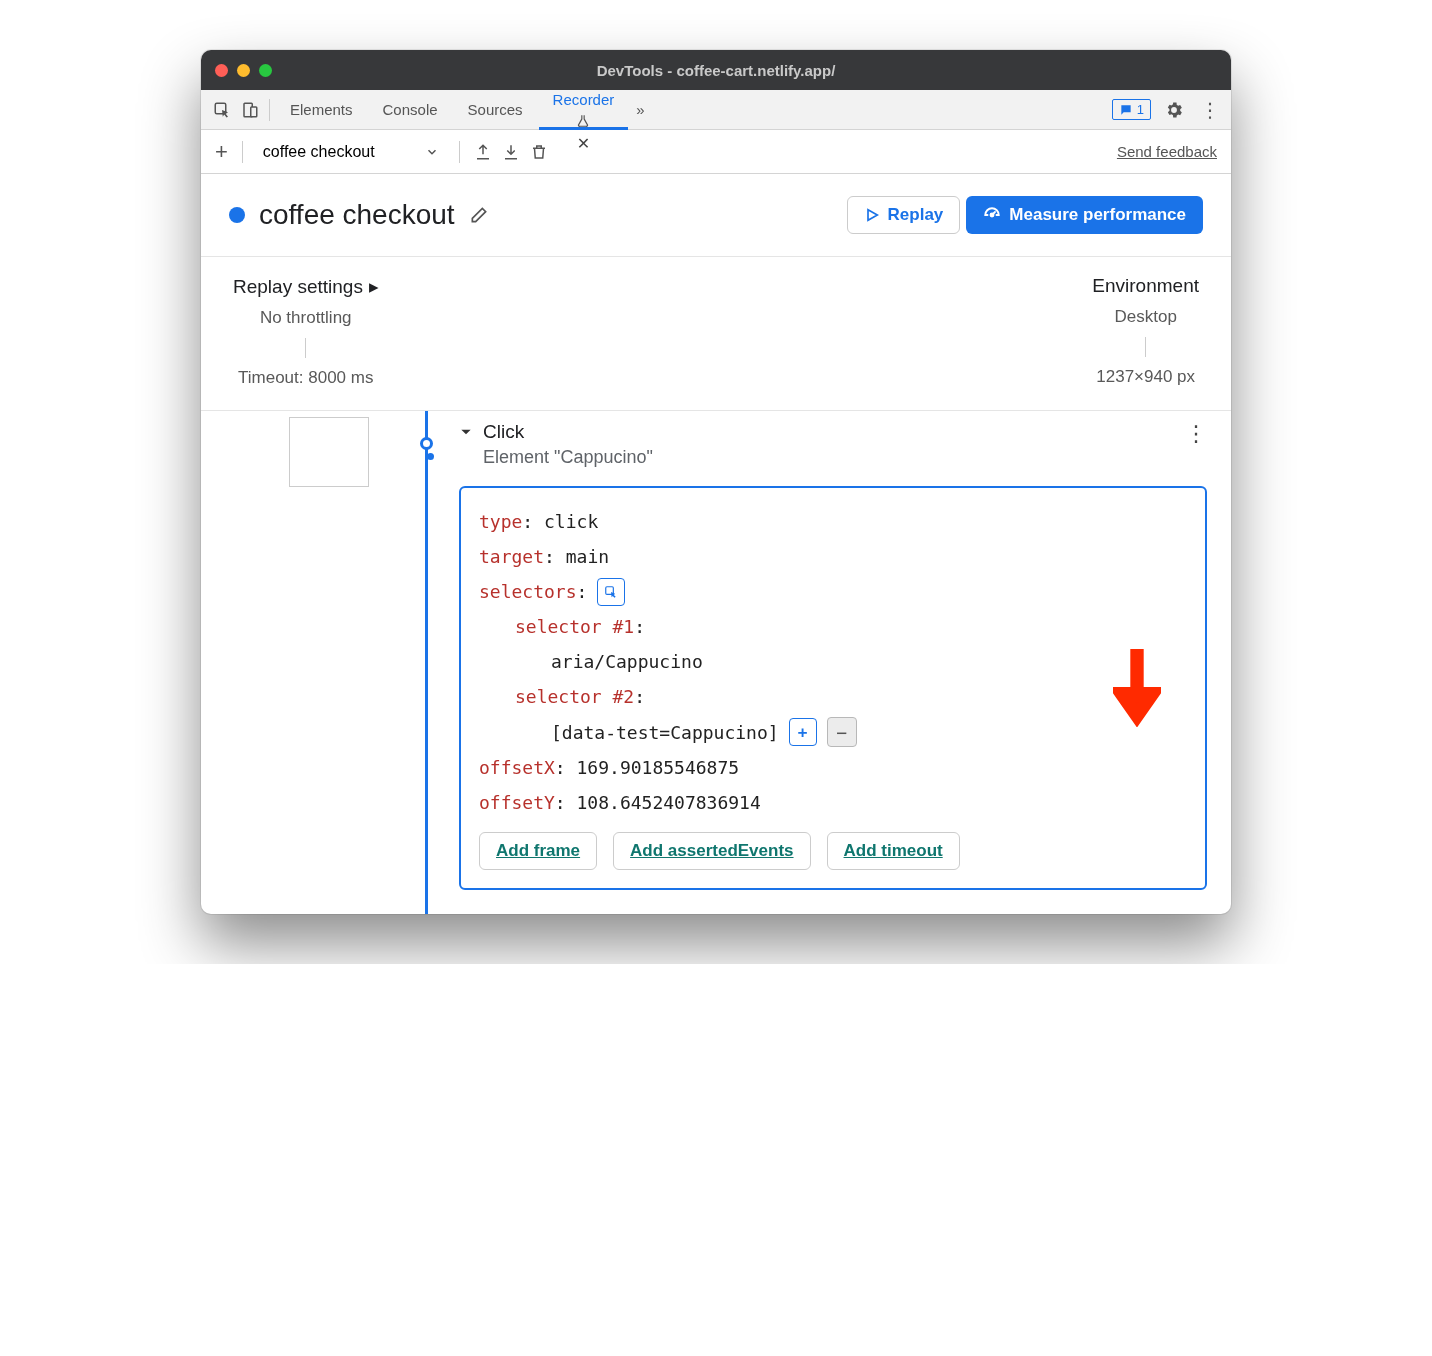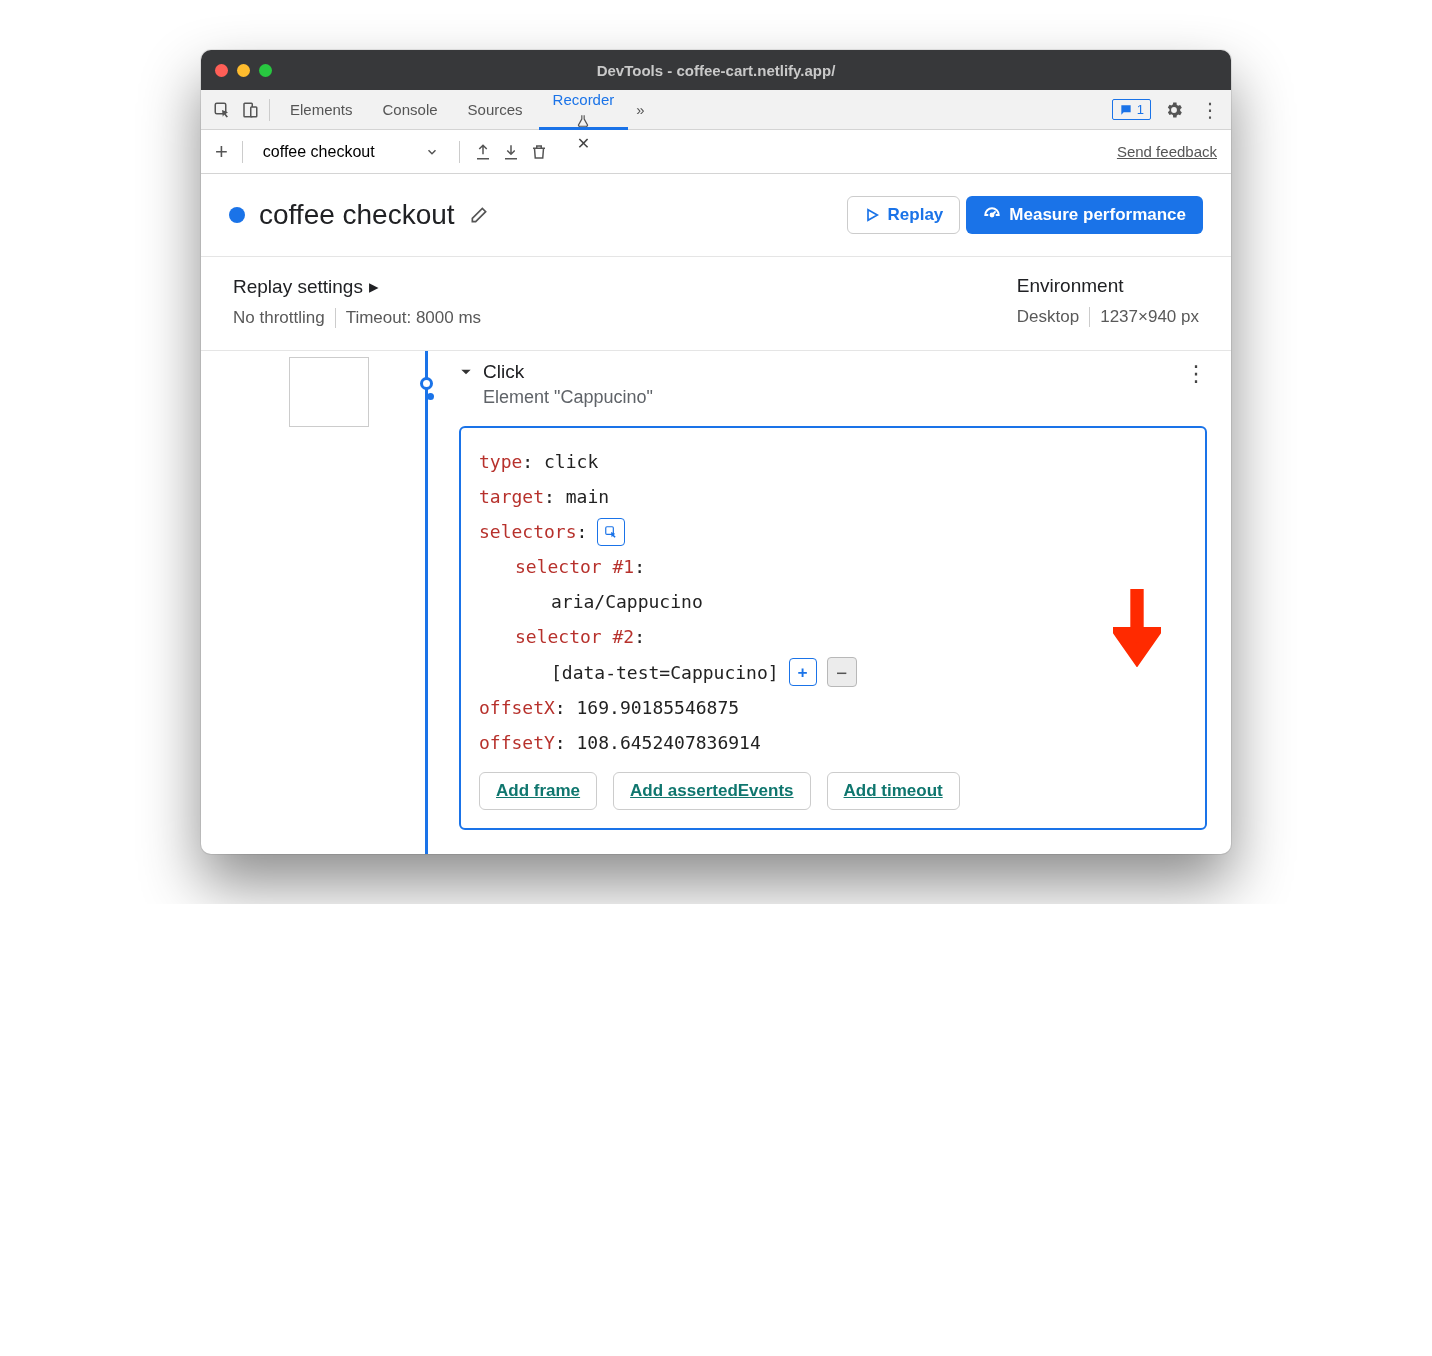--- a/index.html
+++ b/index.html
@@ -54,21 +54,21 @@
   }
   .bluedot { width: 16px; height:16px; border-radius:50%; background:#1a73e8;}
   .rec-title { font-size: 28px; font-weight: 400; color:#202124;}
   .pencil { color:#555; }
   .header-btns { margin-left:auto; display:flex; gap:6px;}
   .btn { display:flex; align-items:center; gap:8px; padding:8px 16px; font-size:17px; font-weight:600; border-radius:6px; cursor:pointer; border:1px solid transparent;}
   .btn.outline { border:1px solid #ccc; color:#1a73e8; background:#fff;}
   .btn.primary { background:#1a73e8; color:#fff;}
   .settings-row { display:flex; padding:18px 32px 22px; border-bottom:1px solid #e5e5e5;}
   .sgroup-title { font-size:19px; font-weight:500; color:#202124; margin-bottom:10px; display:flex; align-items:center; gap:6px;}
-  .sgroup-body { display:flex; gap:10px; color:#595959; font-size:17px; align-items:center;}
+  .sgroup-body { display:flex; gap:10px; color:#595959; font-size:17px; align-items:center;flex-direction:column;}
   .sgroup-body .vd { width:1px; height:20px; background:#ccc;}
   .sgroup.right { margin-left:auto;}
   .timeline { display:flex; padding-right:24px;}
   .tlcol-left { width:210px; position:relative; padding-top:6px;}
   .thumb { width:80px; height:70px; border:1px solid #ccc; background:#fff; margin-left:88px;}
   .timeline-track { width:30px; position:relative;}
   .track-line { position:absolute; left:14px; top:0; bottom:0; width:3px; background:#1a73e8;}
   .track-dot { position:absolute; left:9px; top:26px; width:13px; height:13px; border-radius:50%; background:#fff; border:3px solid #1a73e8;}
   .inner-dot { position:absolute; left: -20px; top:0px; width:7px; height:7px; border-radius:50%; background:#1a73e8;}
   .step { flex:1; padding:10px 0 24px 18px; position: relative;}

